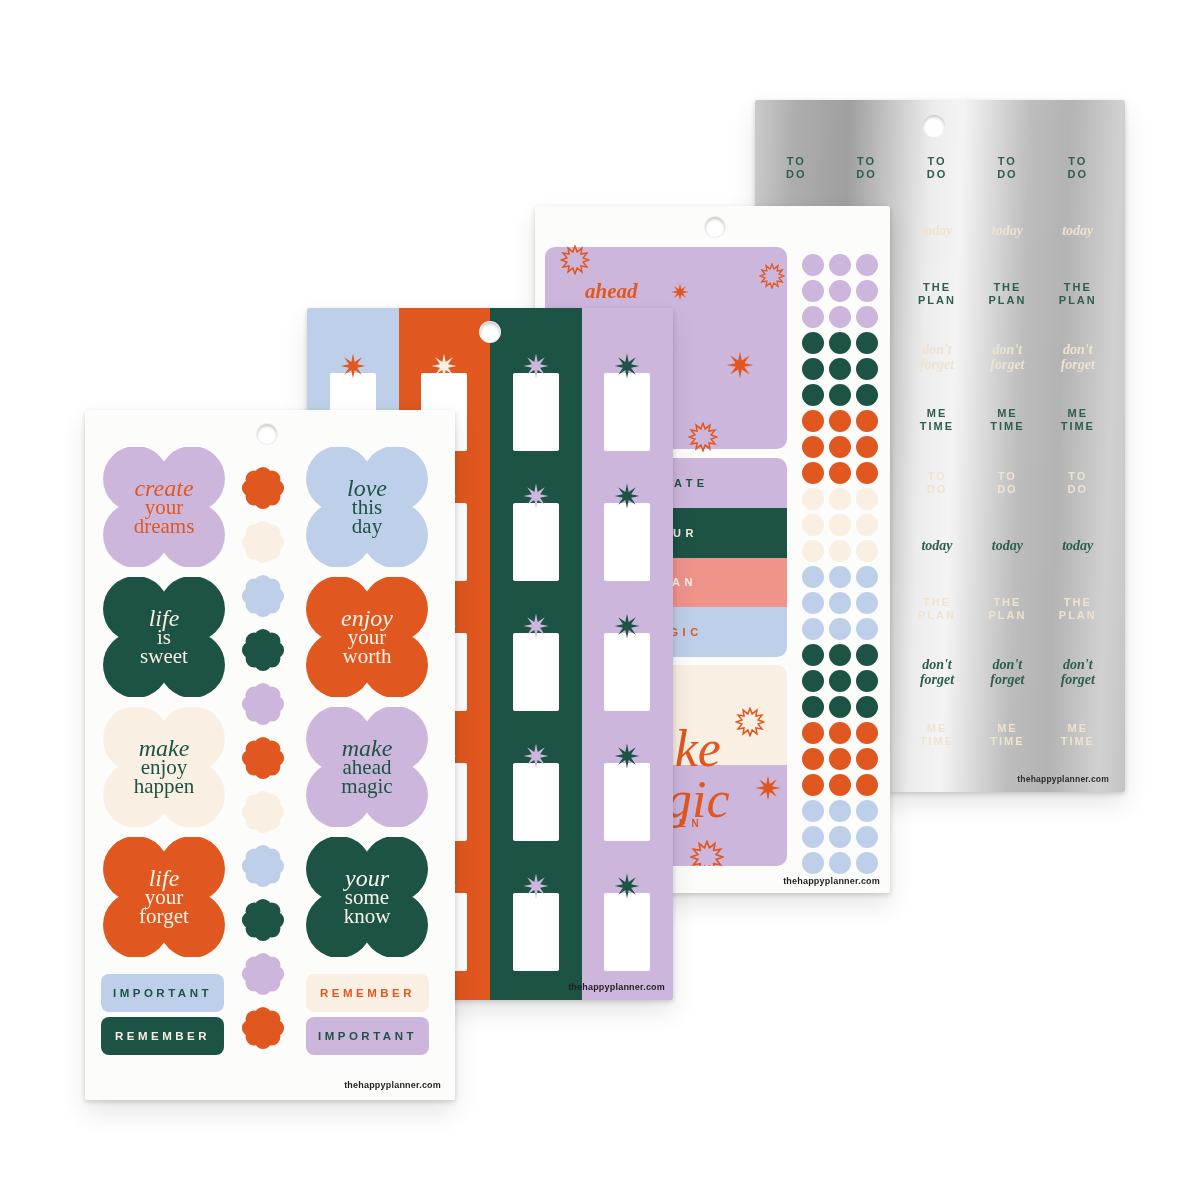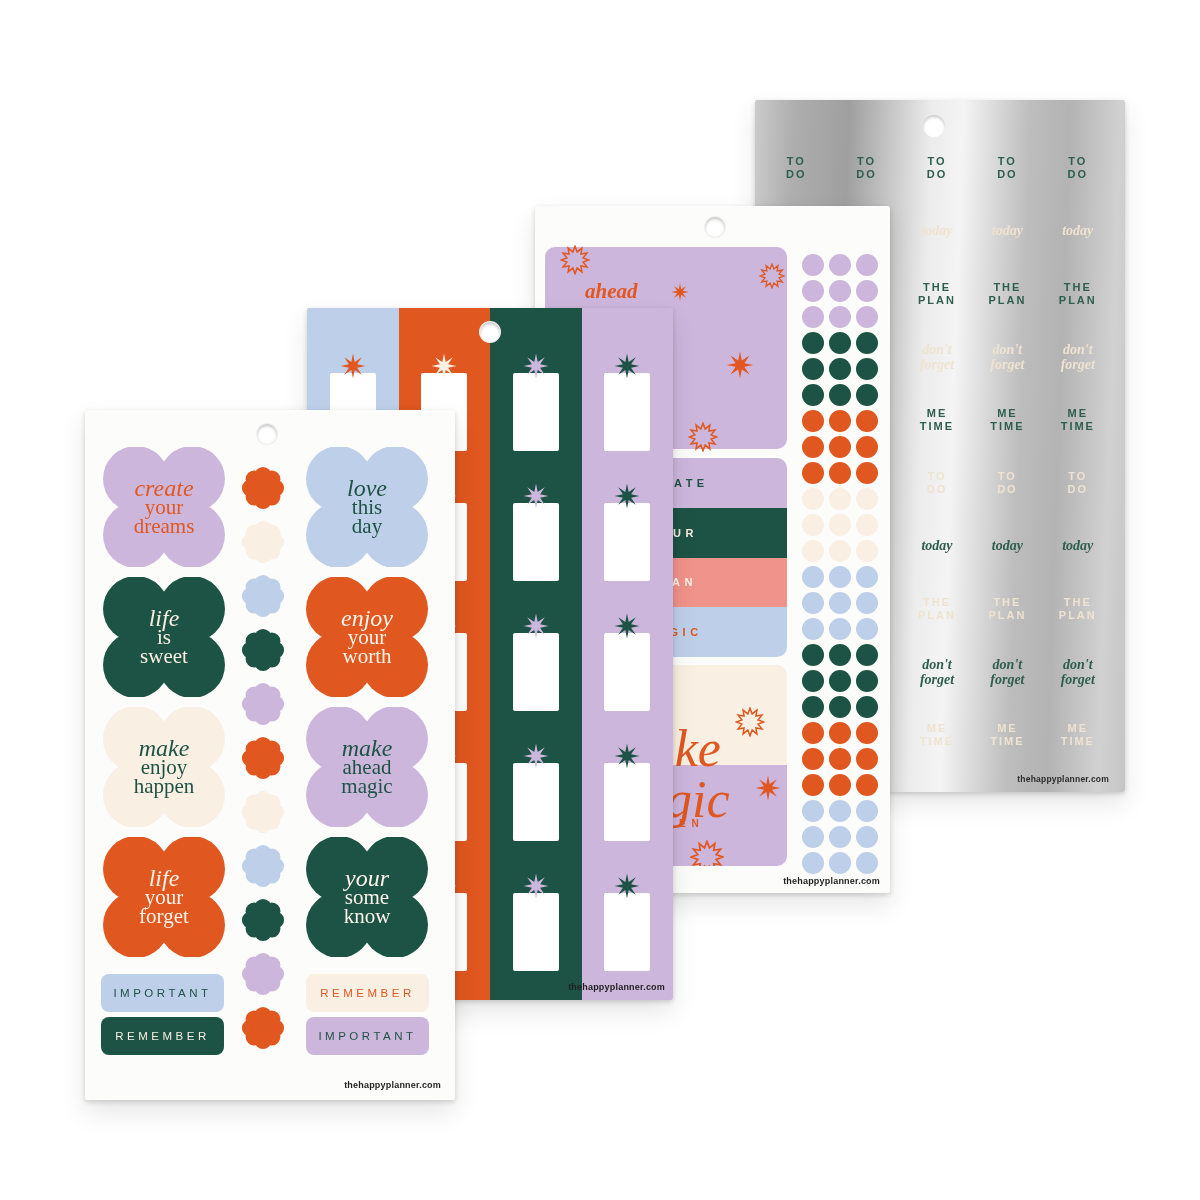--- a/index.html
+++ b/index.html
@@ -30,21 +30,21 @@
   .qtxt{
     position:absolute;inset:0;display:flex;flex-direction:column;align-items:center;
     justify-content:center;text-align:center;font-family:"Liberation Serif",serif;
   }
   .qi{font-style:italic;font-size:24px;line-height:19px}
   .qw{font-size:21px;line-height:19px}
   #flowers{position:absolute;left:156px;top:56px;width:44px;height:600px}
   .flower{position:absolute;left:0;width:44px;height:44px}
   .pill{
     position:absolute;width:123px;height:38px;border-radius:8px;display:flex;align-items:center;
-    justify-content:center;font-weight:400;font-size:11.5px;letter-spacing:3.5px;
+    justify-content:center;font-weight:700;font-size:11.5px;letter-spacing:3.5px;
   }
   .p0{left:16px;top:564px}.p1{left:16px;top:607px}
   .p2{left:221px;top:564px}.p3{left:221px;top:607px}
   #sheet1 .footer{right:14px;bottom:10px}
 
   
   #sheet2{left:307px;top:308px;width:366px;height:692px;z-index:3;display:flex;overflow:hidden}
   .band{position:relative;flex:1;height:100%}
   .box2{position:absolute;left:50%;margin-left:-23px;width:46px;height:78px;background:#ffffff;border-radius:2px}
   .star2{position:absolute;left:50%;margin-left:-13px;width:26px;height:26px}

